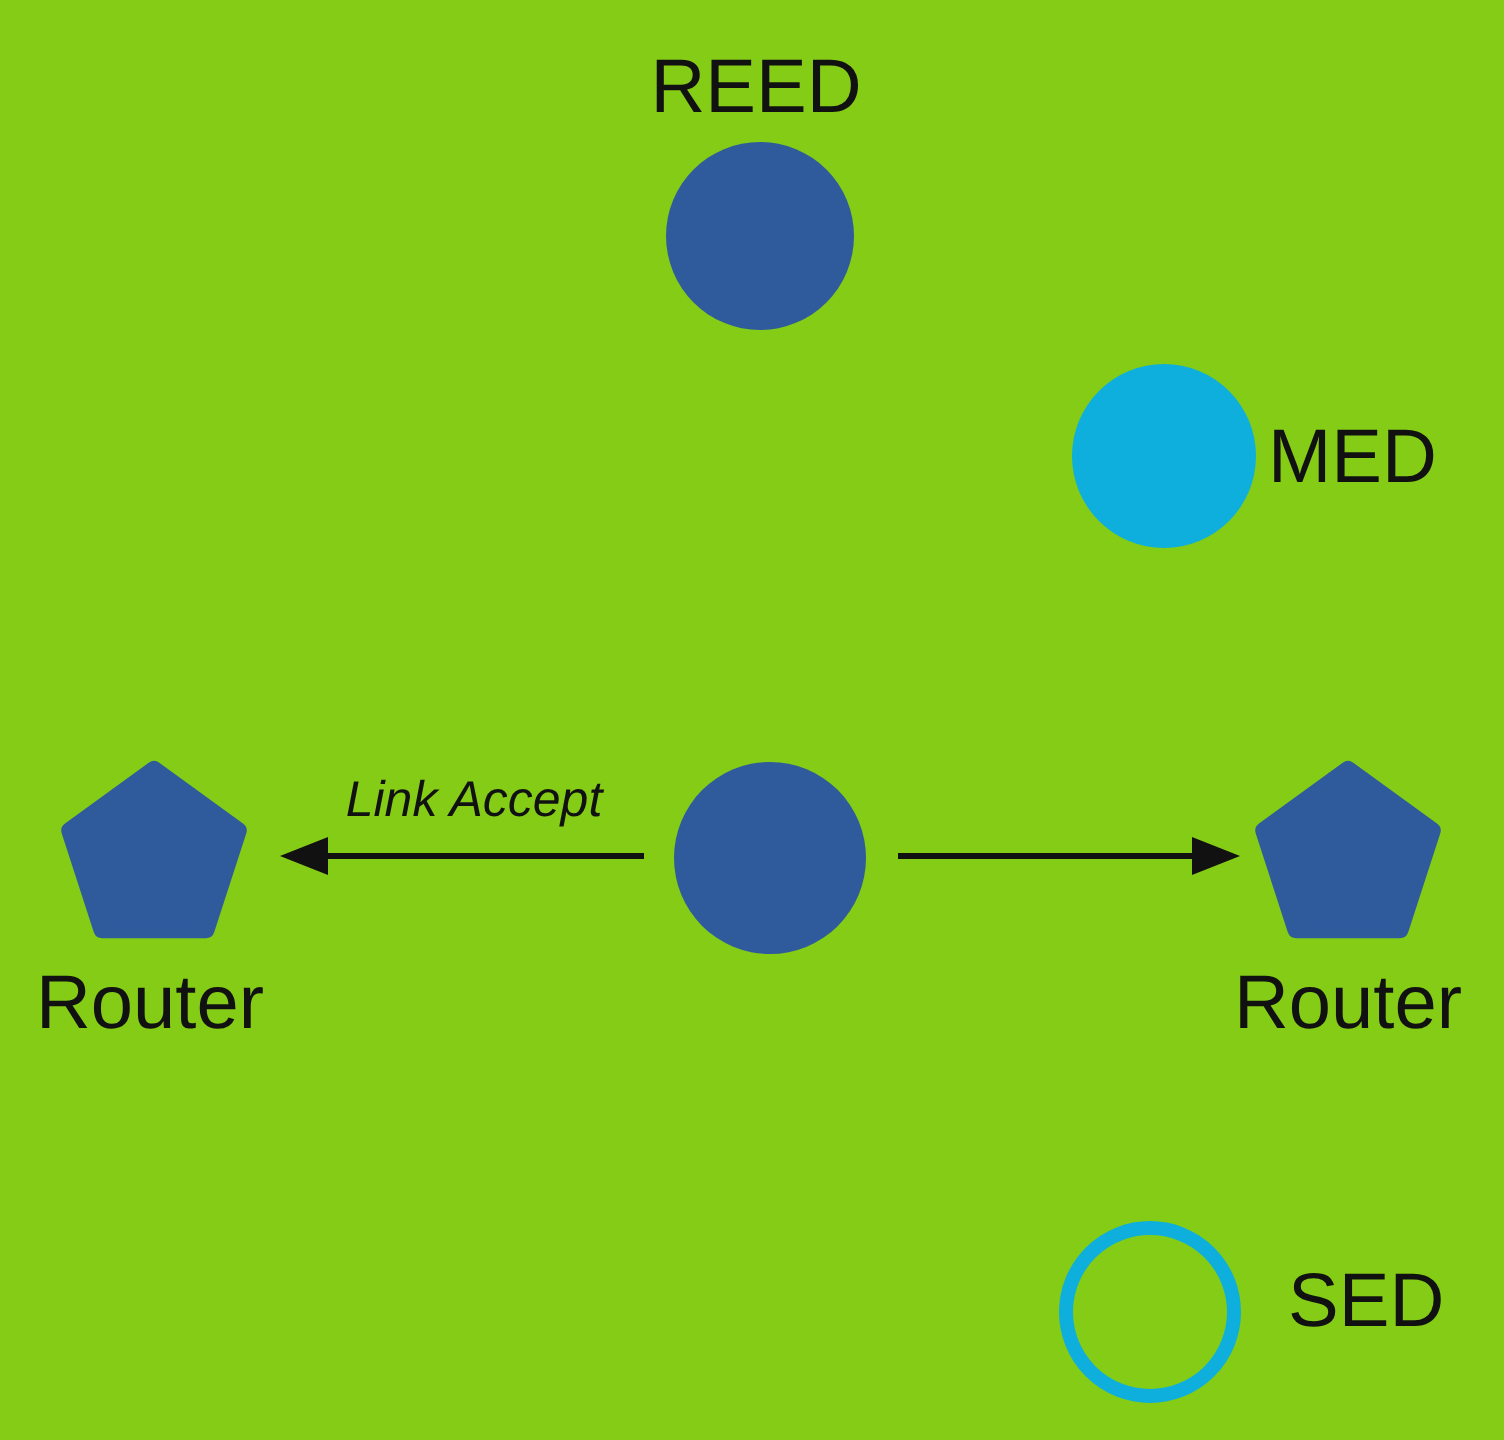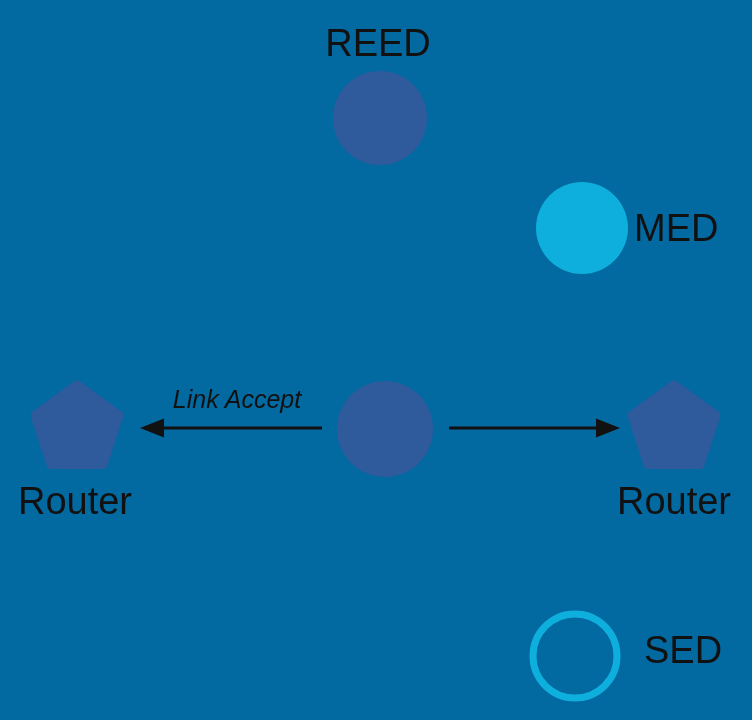--- a/index.html
+++ b/index.html
@@ -4,21 +4,21 @@
 <style>
   html, body {
     margin: 0;
     padding: 0;
     background: #ffffff;
   }
   .canvas {
     position: relative;
     width: 752px;
     height: 720px;
-    background: #0369a1;
+    background: #84cc16;
     overflow: hidden;
   }
   svg { display: block; }
   .node-label {
     font-family: "Liberation Sans", sans-serif;
     font-size: 38px;
     font-weight: 400;
   }
   .edge-label {
     font-family: "Liberation Sans", sans-serif;

